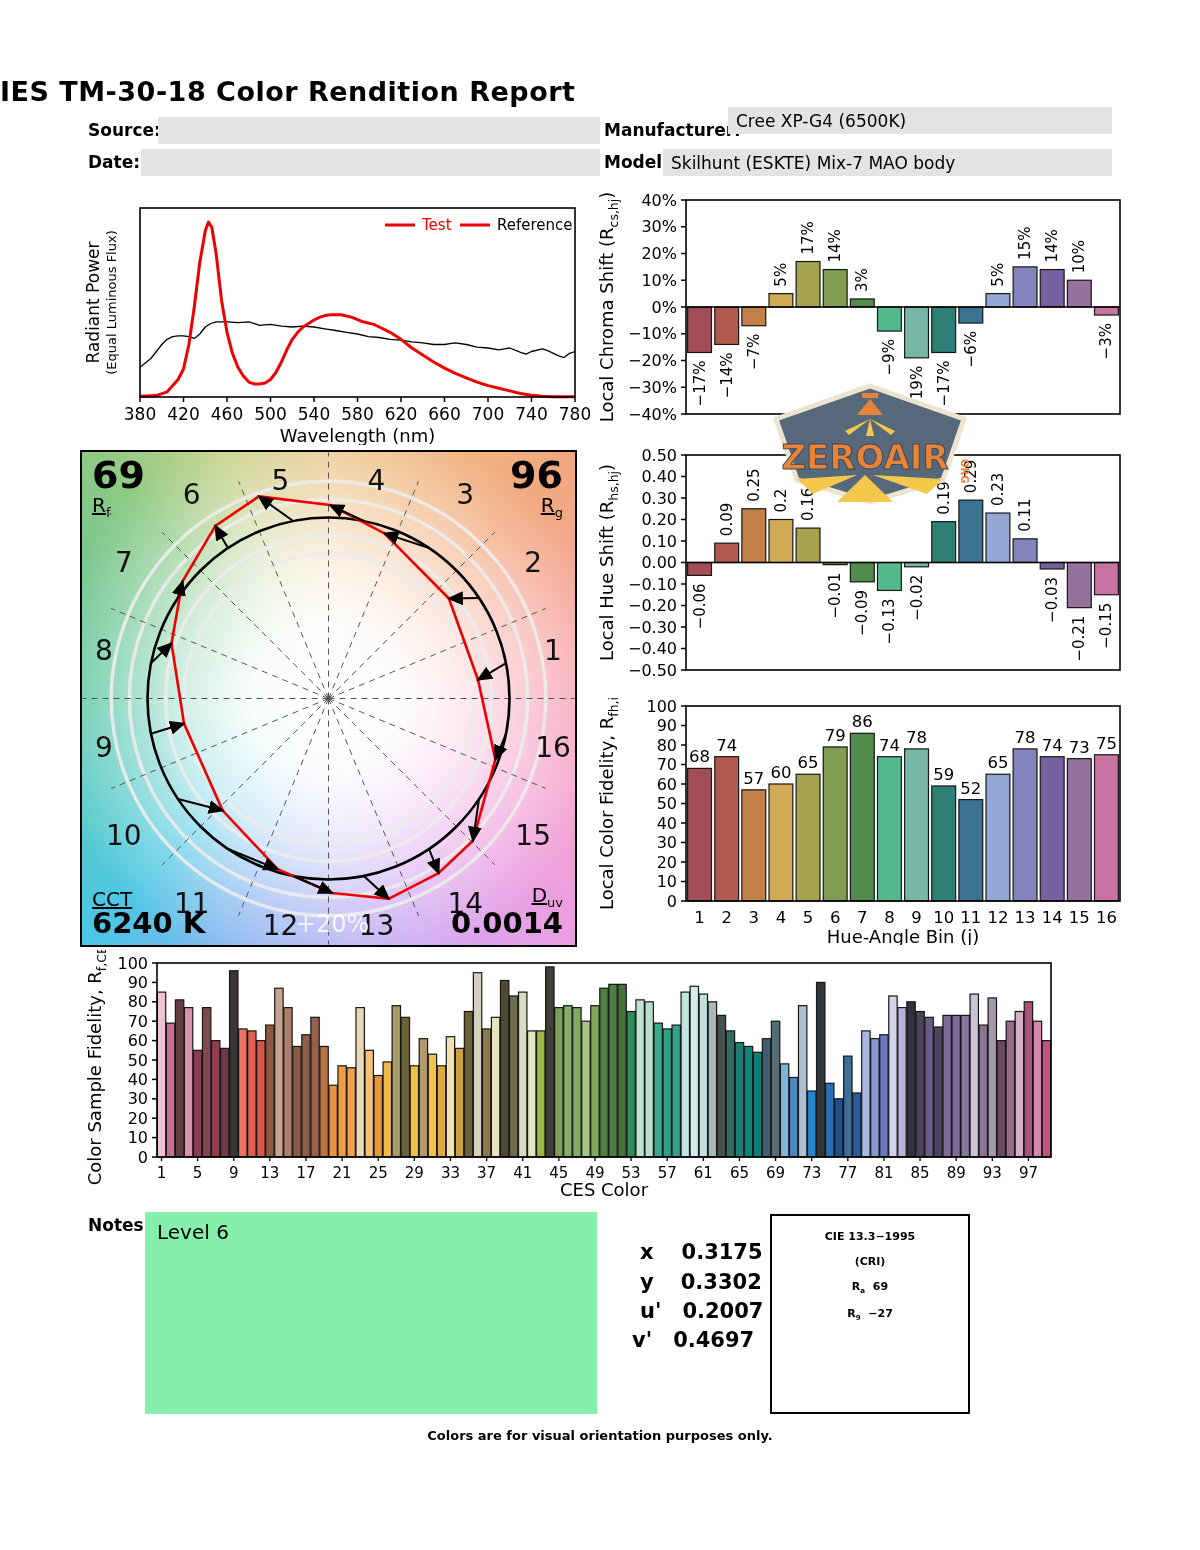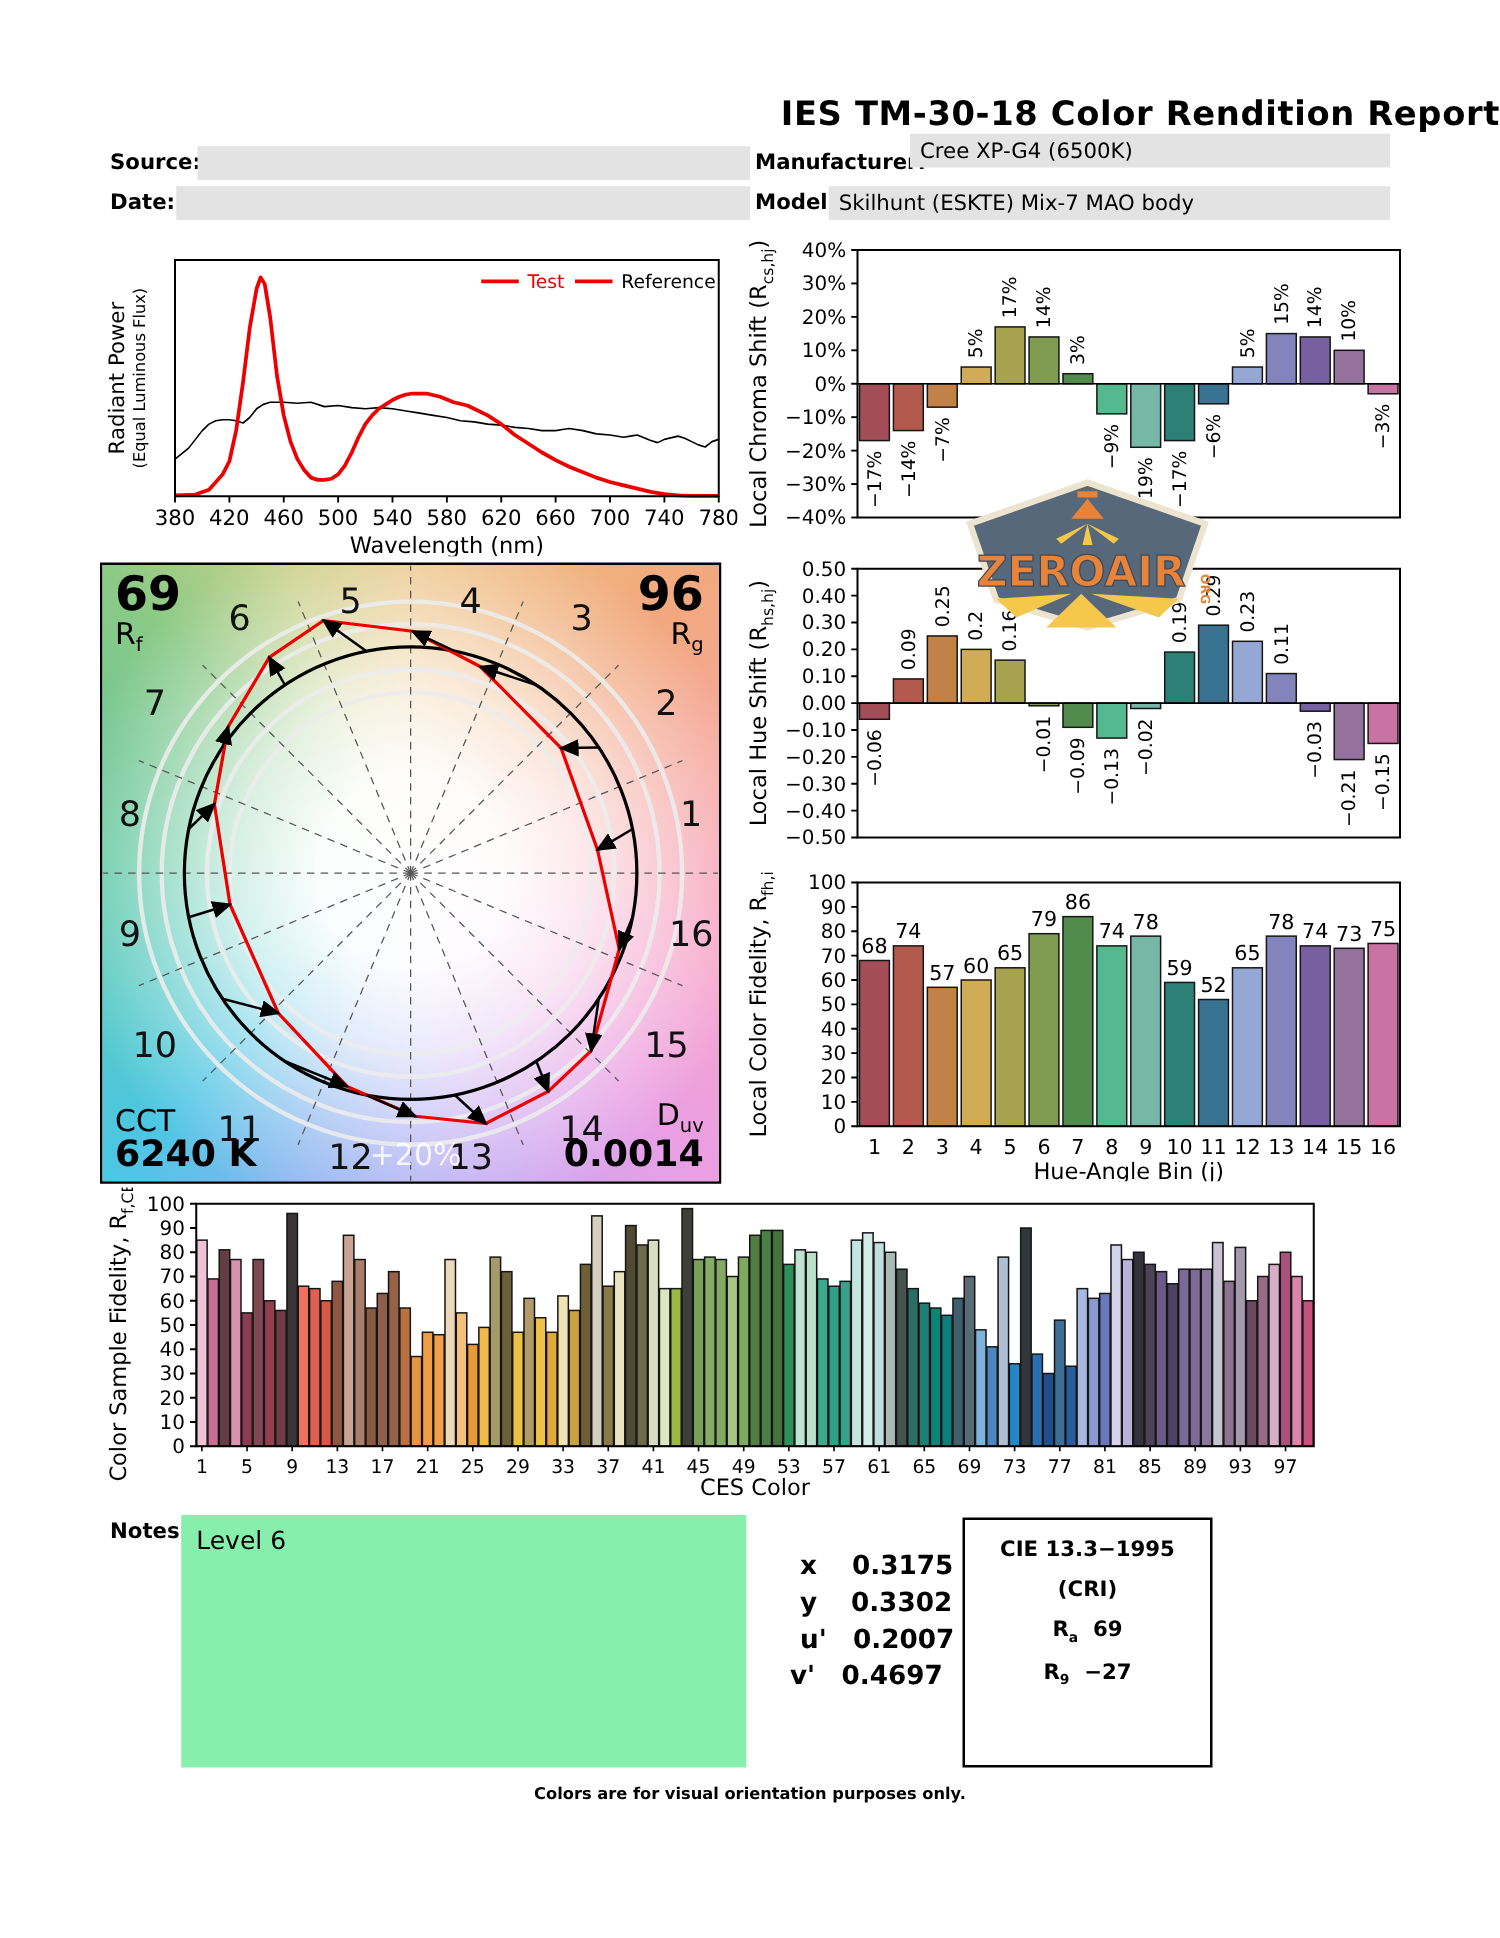--- a/index.html
+++ b/index.html
@@ -1,46 +1,46 @@
 <!DOCTYPE html>
 <html><head>
 <meta charset="utf-8">
 <style>
   html,body{margin:0;padding:0;background:#fff;}
   .page{position:relative;width:1200px;height:1550px;background:#fff;
         font-family:"DejaVu Sans",sans-serif;color:#000;overflow:hidden;}
-  .title{position:absolute;left:0;top:76px;width:100%;text-align:right;
+  .title{position:absolute;left:0;top:76px;width:100%;text-align:left;
          font-size:27px;font-weight:bold;letter-spacing:.5px;}
   .hlabel{position:absolute;font-weight:bold;font-size:17px;}
   .fieldbox{position:absolute;background:#e3e3e3;height:27px;display:flex;
             align-items:center;padding-left:8px;font-size:17px;box-sizing:border-box;}
   .chart{position:absolute;}
   svg{font-family:"DejaVu Sans",sans-serif;}
   #cvg{position:absolute;left:80px;top:450px;width:497px;height:497px;border:2px solid #000;box-sizing:border-box;}
   .cvg-bg,.cvg-white,#cvg-svg{position:absolute;left:0;top:0;width:493px;height:493px;}
   .cvg-white{background:radial-gradient(circle at 50% 50%,rgba(255,255,255,1) 0%,
              rgba(255,255,255,.96) 22%,rgba(255,255,255,.72) 42%,
              rgba(255,255,255,.34) 62%,rgba(255,255,255,0) 82%);}
   .cvg-corner{position:absolute;line-height:1.02;}
   .cvg-big{font-size:38px;font-weight:bold;display:block;}
-  .cvg-mid{font-size:24px;display:block;}
+  .cvg-mid{font-size:20px;display:block;text-decoration:underline;}
   .cvg-num{font-size:29px;font-weight:bold;display:block;}
   .cvg-tl{left:10px;top:4px;}
   .cvg-tr{right:12px;top:4px;text-align:right;}
   .cvg-bl{left:10px;bottom:6px;}
   .cvg-br{right:12px;bottom:6px;text-align:right;margin-left:12px;}
   sub{font-size:65%;}
   #logo{position:absolute;left:765px;top:383px;width:210px;height:122px;z-index:5;}
   .notes-box{position:absolute;left:145px;top:1212px;width:452px;height:202px;
              background:#86efac;font-size:20px;padding:8px 0 0 12px;box-sizing:border-box;}
   .chrom-row{position:absolute;font-size:21px;font-weight:bold;}
   .chrom-val{display:inline-block;margin-left:28px;}
   .cie-box{position:absolute;left:770px;top:1214px;width:200px;height:200px;
            border:2px solid #000;box-sizing:border-box;text-align:center;
-           font-size:17px;font-weight:bold;padding-top:14px;}
+           font-size:11px;font-weight:bold;padding-top:14px;}
   .cie-box .row{margin-top:12px;}
   .footer{position:absolute;left:0;top:1428px;width:100%;text-align:center;
           font-size:13px;font-weight:bold;}
 </style>
 </head>
 <body>
 
 <div class="page">
 
   <div class="title">IES TM-30-18 Color Rendition Report</div>

